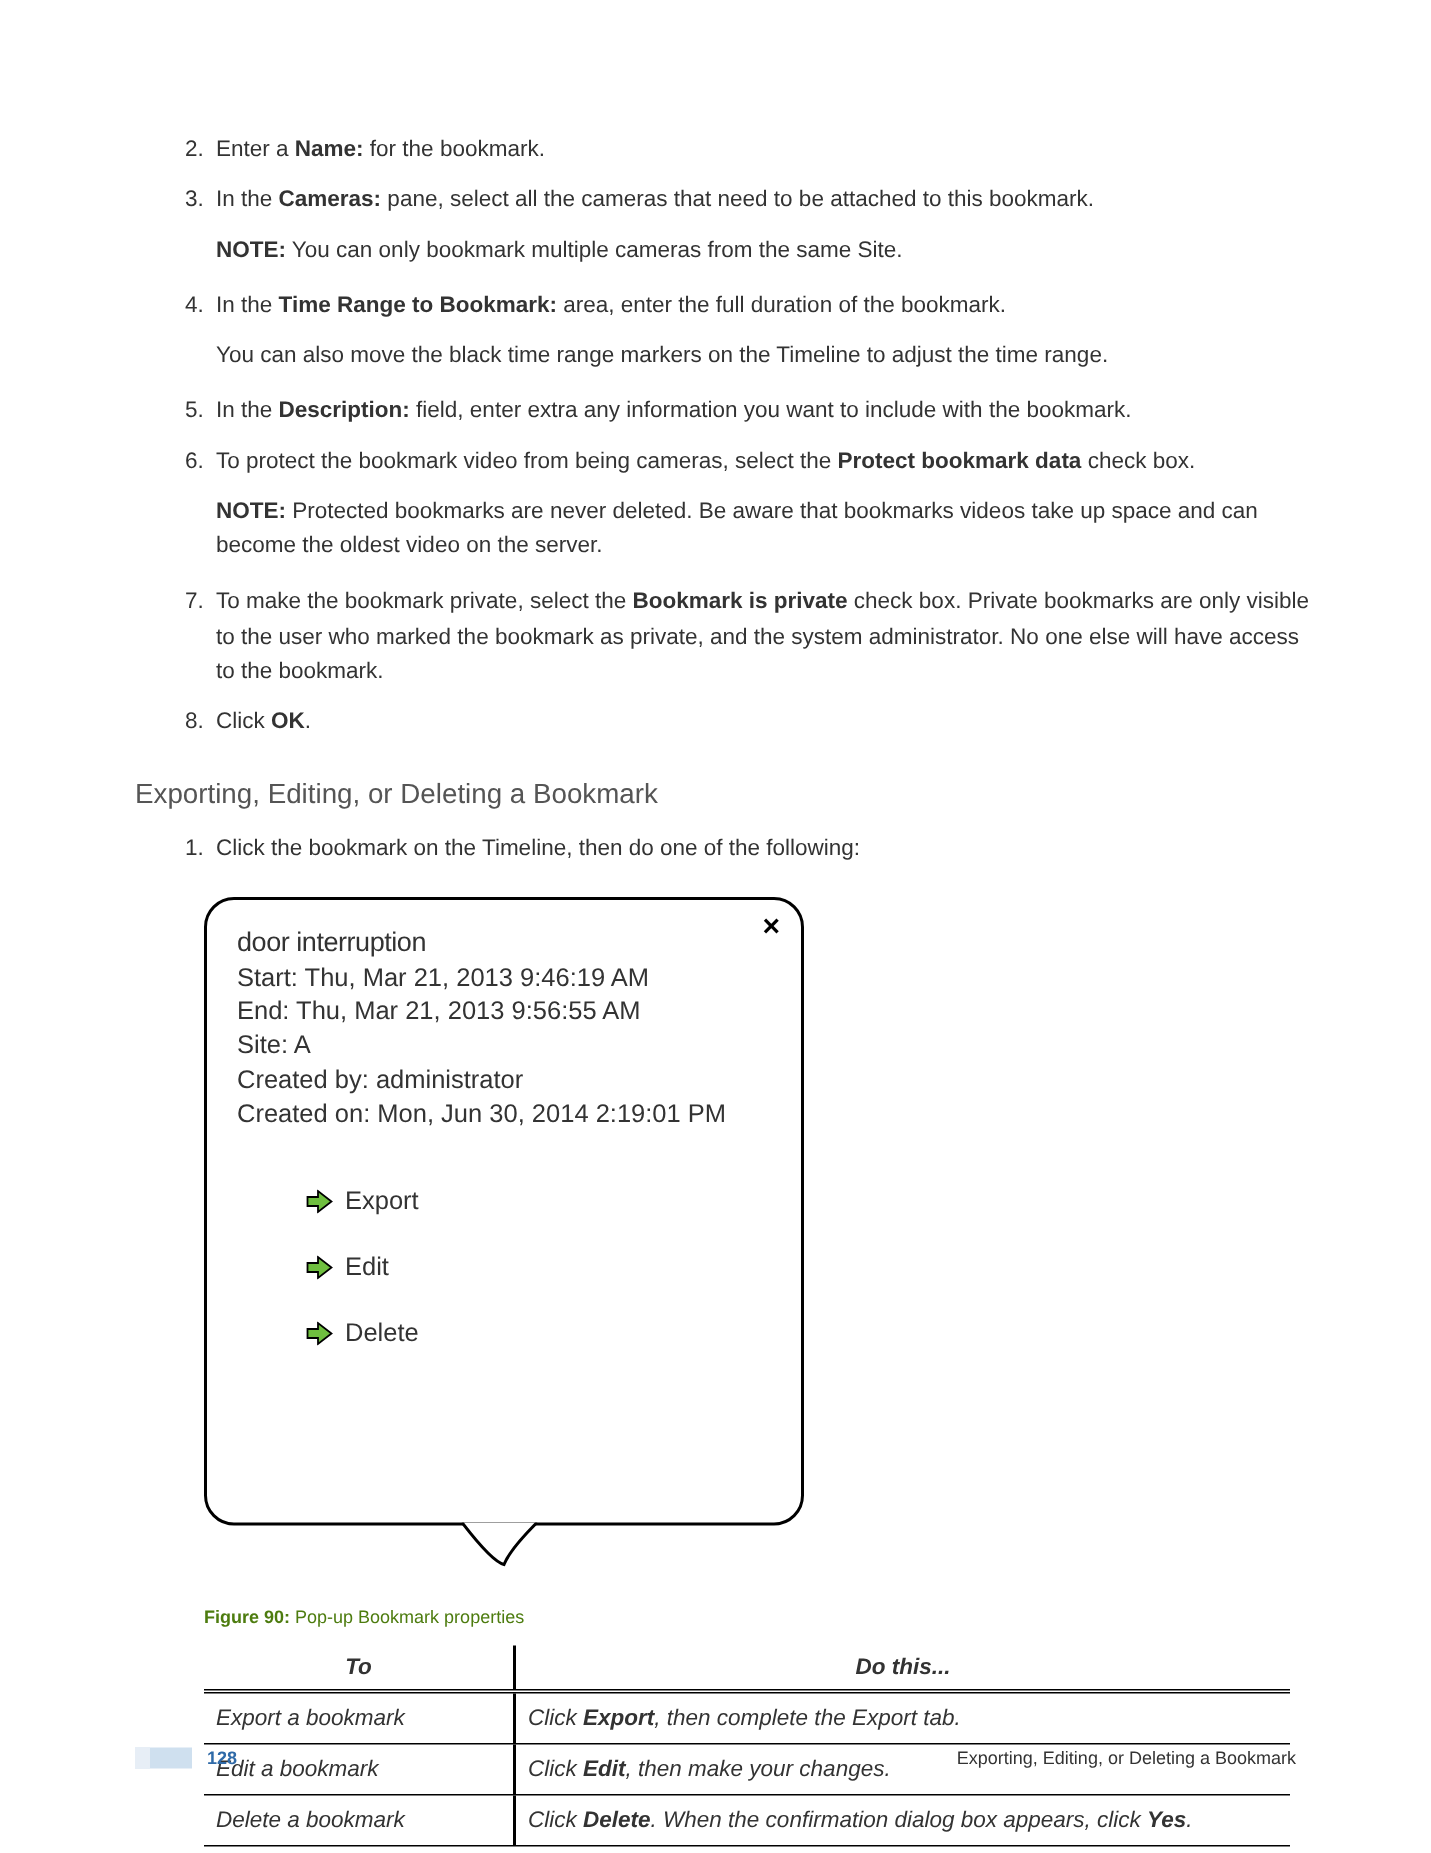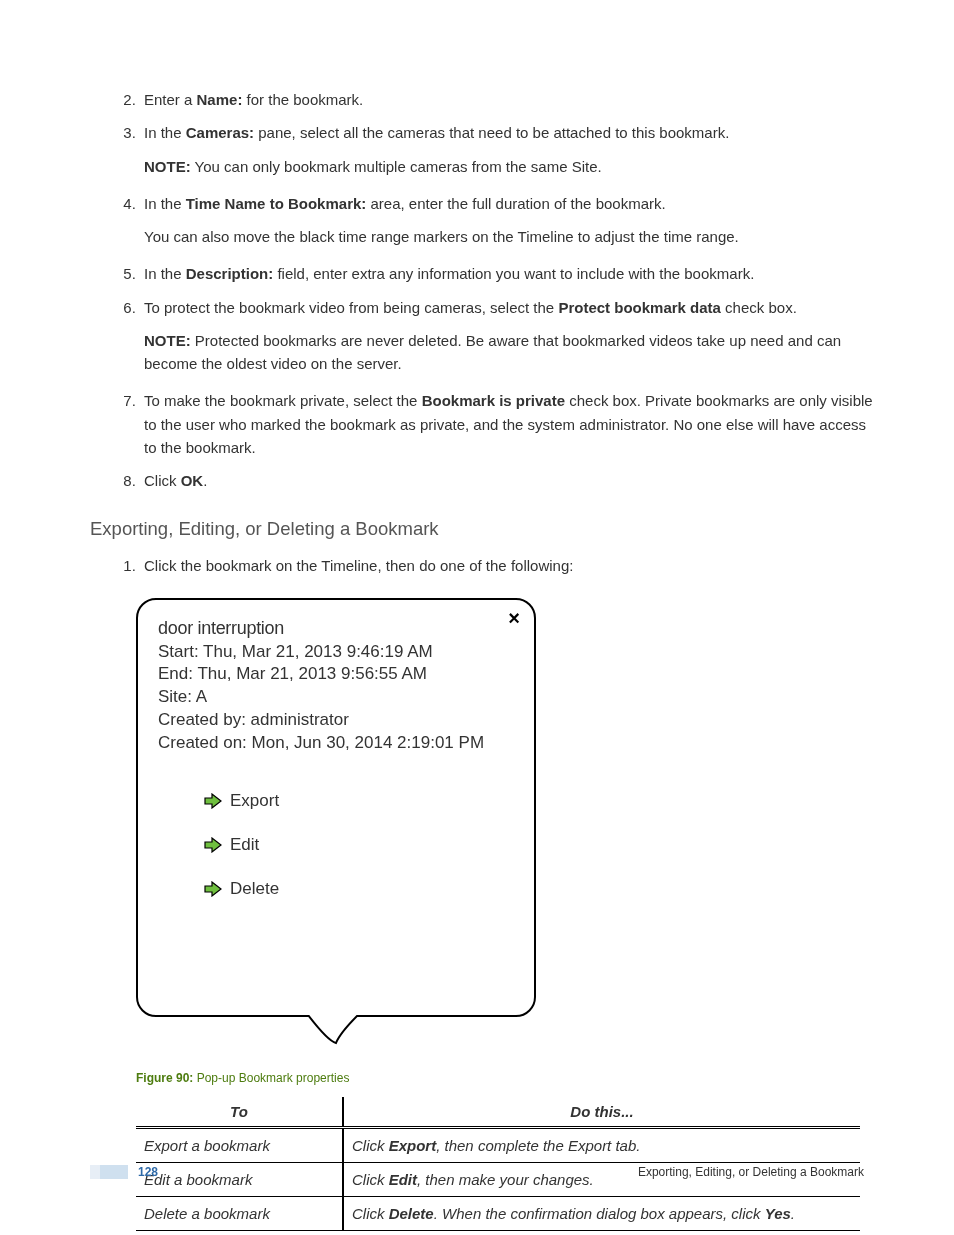--- a/index.html
+++ b/index.html
@@ -184,31 +184,31 @@
     <li>
       <span>Enter a </span><span class="b">Name:</span><span> for the bookmark.</span>
     </li>
 
     <li>
       <span>In the </span><span class="b">Cameras:</span><span> pane, select all the cameras that need to be attached to this bookmark.</span>
       <p><span class="b">NOTE:</span><span> You can only bookmark multiple cameras from the same Site.</span></p>
     </li>
 
     <li>
-      <span>In the </span><span class="b">Time Name to Bookmark:</span><span> area, enter the full duration of the bookmark.</span>
+      <span>In the </span><span class="b">Time Range to Bookmark:</span><span> area, enter the full duration of the bookmark.</span>
       <p>You can also move the black time range markers on the Timeline to adjust the time range.</p>
     </li>
 
     <li>
       <span>In the </span><span class="b">Description:</span><span> field, enter extra any information you want to include with the bookmark.</span>
     </li>
 
     <li>
       <span>To protect the bookmark video from being cameras, select the </span><span class="b">Protect bookmark data</span><span> check box.</span>
-      <p><span class="b">NOTE:</span><span> Protected bookmarks are never deleted. Be aware that bookmarked videos take up need and can become the oldest video on the server.</span></p>
+      <p><span class="b">NOTE:</span><span> Protected bookmarks are never deleted. Be aware that bookmarks videos take up space and can become the oldest video on the server.</span></p>
     </li>
 
     <li>
       <span>To make the bookmark private, select the </span><span class="b">Bookmark is private</span><span> check box. Private bookmarks are only visible to the user who marked the bookmark as private, and the system administrator. No one else will have access to the bookmark.</span>
     </li>
 
     <li>
       <span>Click </span><span class="b">OK</span><span>.</span>
     </li>
 

